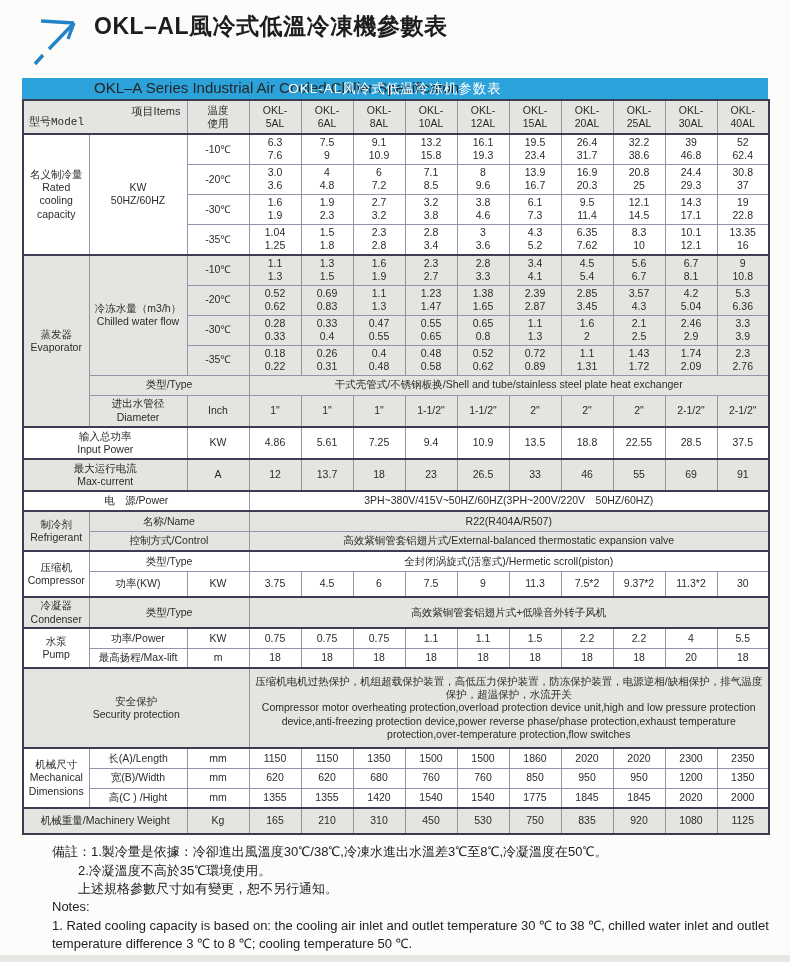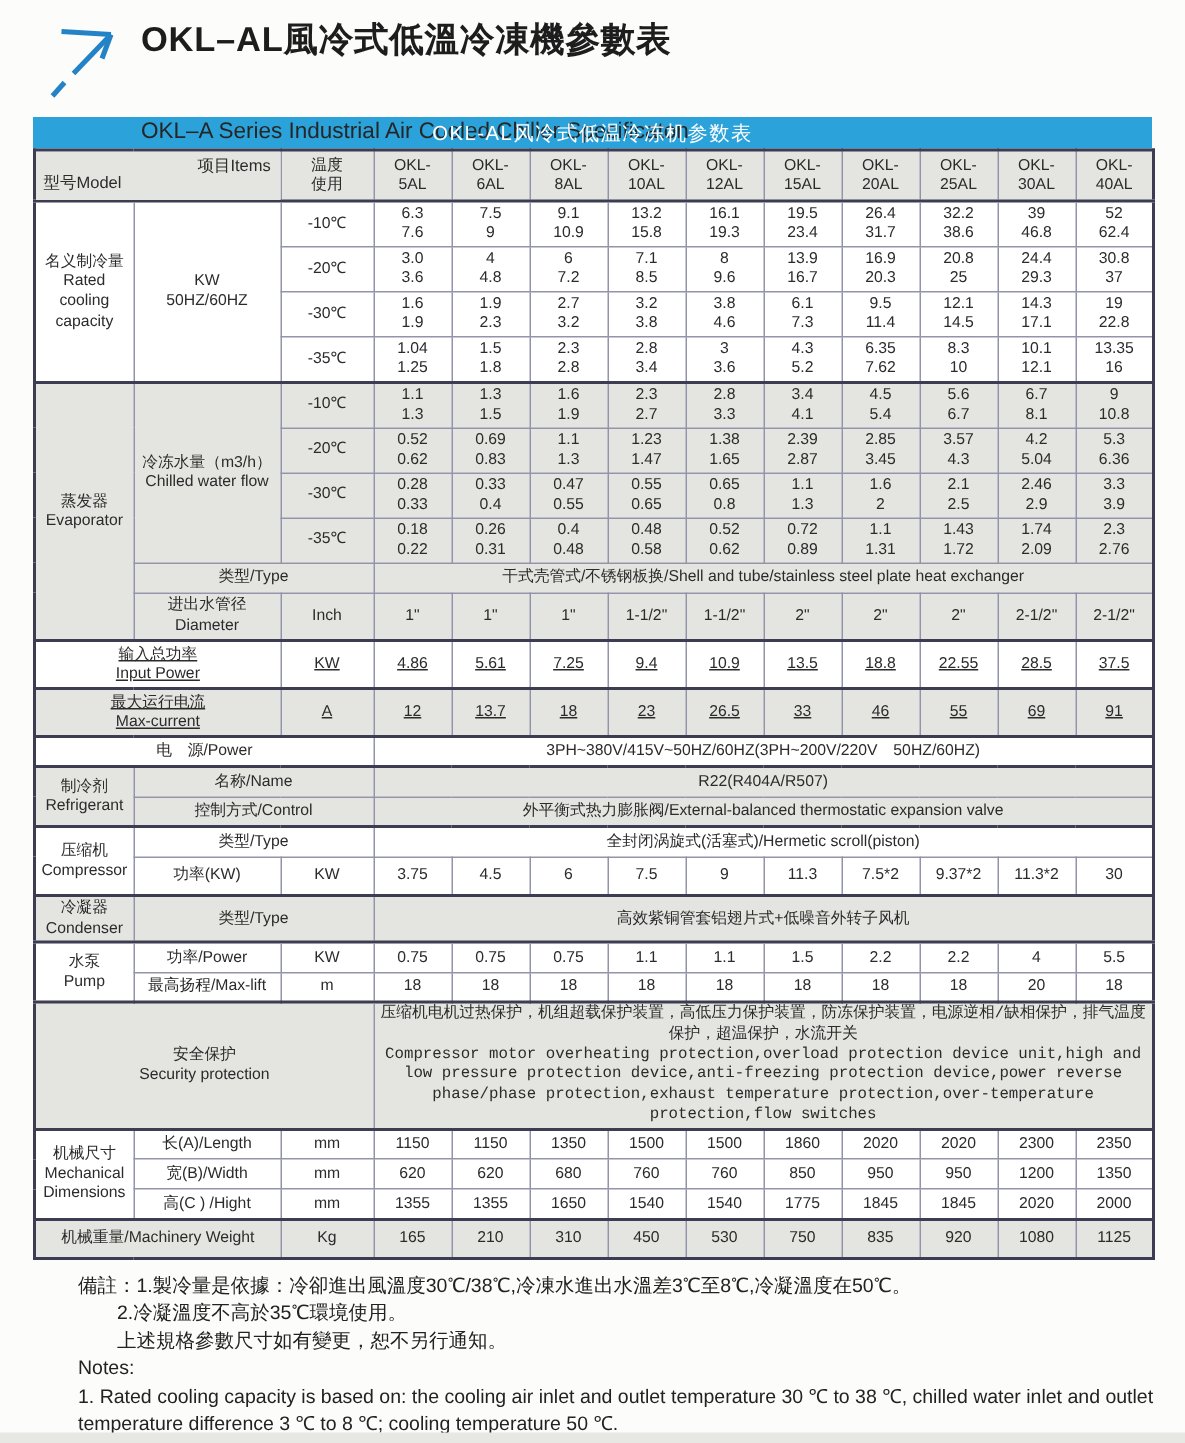--- a/index.html
+++ b/index.html
@@ -51,40 +51,40 @@
   tr.sec td { border-top:2px solid #3c3c52; }
   .pre { white-space:pre-line; }
   td.c { white-space:pre-line; }
   td.model { white-space:pre-line; font-size:11.5px; }
   td.lbl { font-size:11px; }
 
   tr.rh-head  { height:34px; }
   tr.rh-2line { height:30px; }
   tr.rh-1line { height:20px; }
   tr.rh-diam  { height:32px; }
-  tr.rh-mid   { height:32px;text-decoration:underline; }
+  tr.rh-mid   { height:32px; }
   tr.rh-cpow  { height:26px;padding-left:20px; }
   tr.rh-cond  { height:31px; }
   tr.rh-sec   { height:80px; }
   tr.rh-wt    { height:26px; }
 
   td.corner {
     position:relative;
     background-image:linear-gradient(to bottom right,
       transparent calc(50% - 0.7px),
       #8a8a9c calc(50% - 0.7px),
       #8a8a9c calc(50% + 0.7px),
       transparent calc(50% + 0.7px));
   }
   td.corner .items-lbl { position:absolute; top:3px; right:6px; font-size:11px;margin-left:21px; }
-  td.corner .model-lbl { position:absolute; bottom:4px; left:5px; font-size:11px; }
+  td.corner .model-lbl { position:absolute; bottom:4px; left:5px; font-size:11px;font-family:Liberation Mono, monospace; }
 
   td.bigspan { font-size:11px; }
   td.sectext {
-    text-align:left; padding:3px 7px; font-size:10.5px; line-height:1.45;font-family:Liberation Mono, monospace;
+    text-align:left; padding:3px 7px; font-size:10.5px; line-height:1.45;
   }
 
   
   .notes { margin:8px 0 0 30px; font-size:13px; line-height:1.42; color:#222; width:735px; }
   .note-sub { padding-left:26px; }
   .bottom-strip {
     position:absolute; left:0; bottom:0; width:790px; height:7px;
     background:#e7e7e4;
   }
 </style>
@@ -398,21 +398,21 @@
     </tr>
 
     <tr class="g sec rh-1line">
       <td class="lbl pre" rowspan="2">制冷剂
 Refrigerant</td>
       <td class="lbl" colspan="2">名称/Name</td>
       <td class="bigspan" colspan="10">R22(R404A/R507)</td>
     </tr>
     <tr class="g rh-1line">
       <td class="lbl" colspan="2">控制方式/Control</td>
-      <td class="bigspan" colspan="10">外平衡式热力膨胀阀/External-balanced thermostatic expansion valve</td>
+      <td class="bigspan" colspan="10">高效紫铜管套铝翅片式/External-balanced thermostatic expansion valve</td>
     </tr>
 
     <tr class="w sec rh-1line">
       <td class="lbl pre" rowspan="2">压缩机
 Compressor</td>
       <td class="lbl" colspan="2">类型/Type</td>
       <td class="bigspan" colspan="10">全封闭涡旋式(活塞式)/Hermetic scroll(piston)</td>
     </tr>
     <tr class="w rh-cpow">
       <td class="lbl">功率(KW)</td>
@@ -505,21 +505,21 @@
           <td class="c">950</td>
           <td class="c">950</td>
           <td class="c">1200</td>
           <td class="c">1350</td>
         </tr>
     <tr class="w rh-1line">
       <td class="lbl">高(C ) /Hight</td>
       <td class="lbl">mm</td>
     <td class="c">1355</td>
           <td class="c">1355</td>
-          <td class="c">1650</td>
+          <td class="c">1420</td>
           <td class="c">1540</td>
           <td class="c">1540</td>
           <td class="c">1775</td>
           <td class="c">1845</td>
           <td class="c">1845</td>
           <td class="c">2020</td>
           <td class="c">2000</td>
         </tr>
 
     <tr class="g sec rh-wt">

